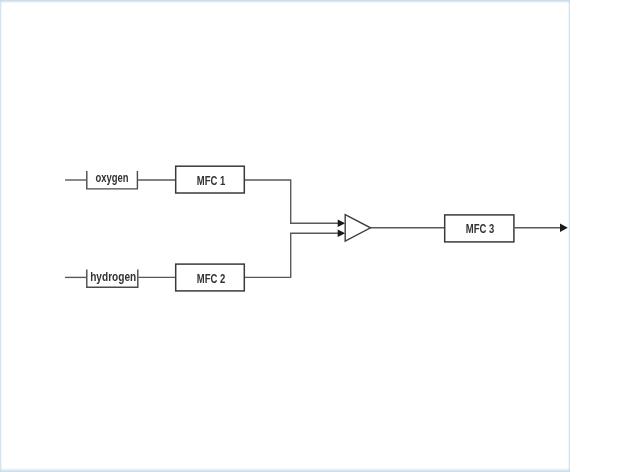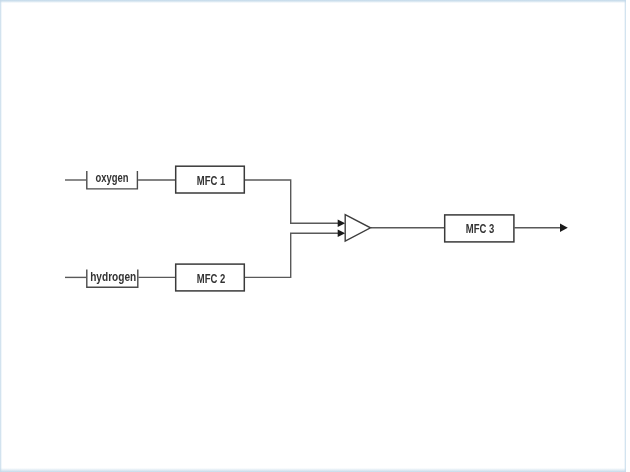--- a/index.html
+++ b/index.html
@@ -1,16 +1,16 @@
 <!DOCTYPE html>
 <html><head>
 <meta charset="utf-8">
 <style>
   html,body{margin:0;padding:0;background:#fff;}
-  .canvas{position:relative;width:626px;height:472px;background:#fff;overflow:hidden;}
+  .canvas{position:relative;width:570px;height:472px;background:#fff;overflow:hidden;}
   .edge{position:absolute;pointer-events:none;}
   .edge.top{left:0;top:0;width:630px;height:3px;background:linear-gradient(to bottom,#c4daea 0,#cfe1ee 1px,rgba(207,225,238,0) 100%);}
   .edge.bottom{left:0;bottom:0;width:630px;height:4px;background:linear-gradient(to top,#c4daea 0,#d3e3ef 1px,rgba(207,225,238,0) 100%);}
   .edge.left{left:0;top:0;width:2px;height:472px;background:linear-gradient(to right,#c4daea 0,rgba(207,225,238,0) 100%);}
   .edge.right{right:0;top:0;width:2px;height:472px;background:linear-gradient(to left,#c4daea 0,rgba(207,225,238,0) 100%);}
   svg text{font-family:"Liberation Sans",sans-serif;font-size:12px;font-weight:600;fill:#333;}
 </style>
 </head>
 <body>
 <div class="canvas">

